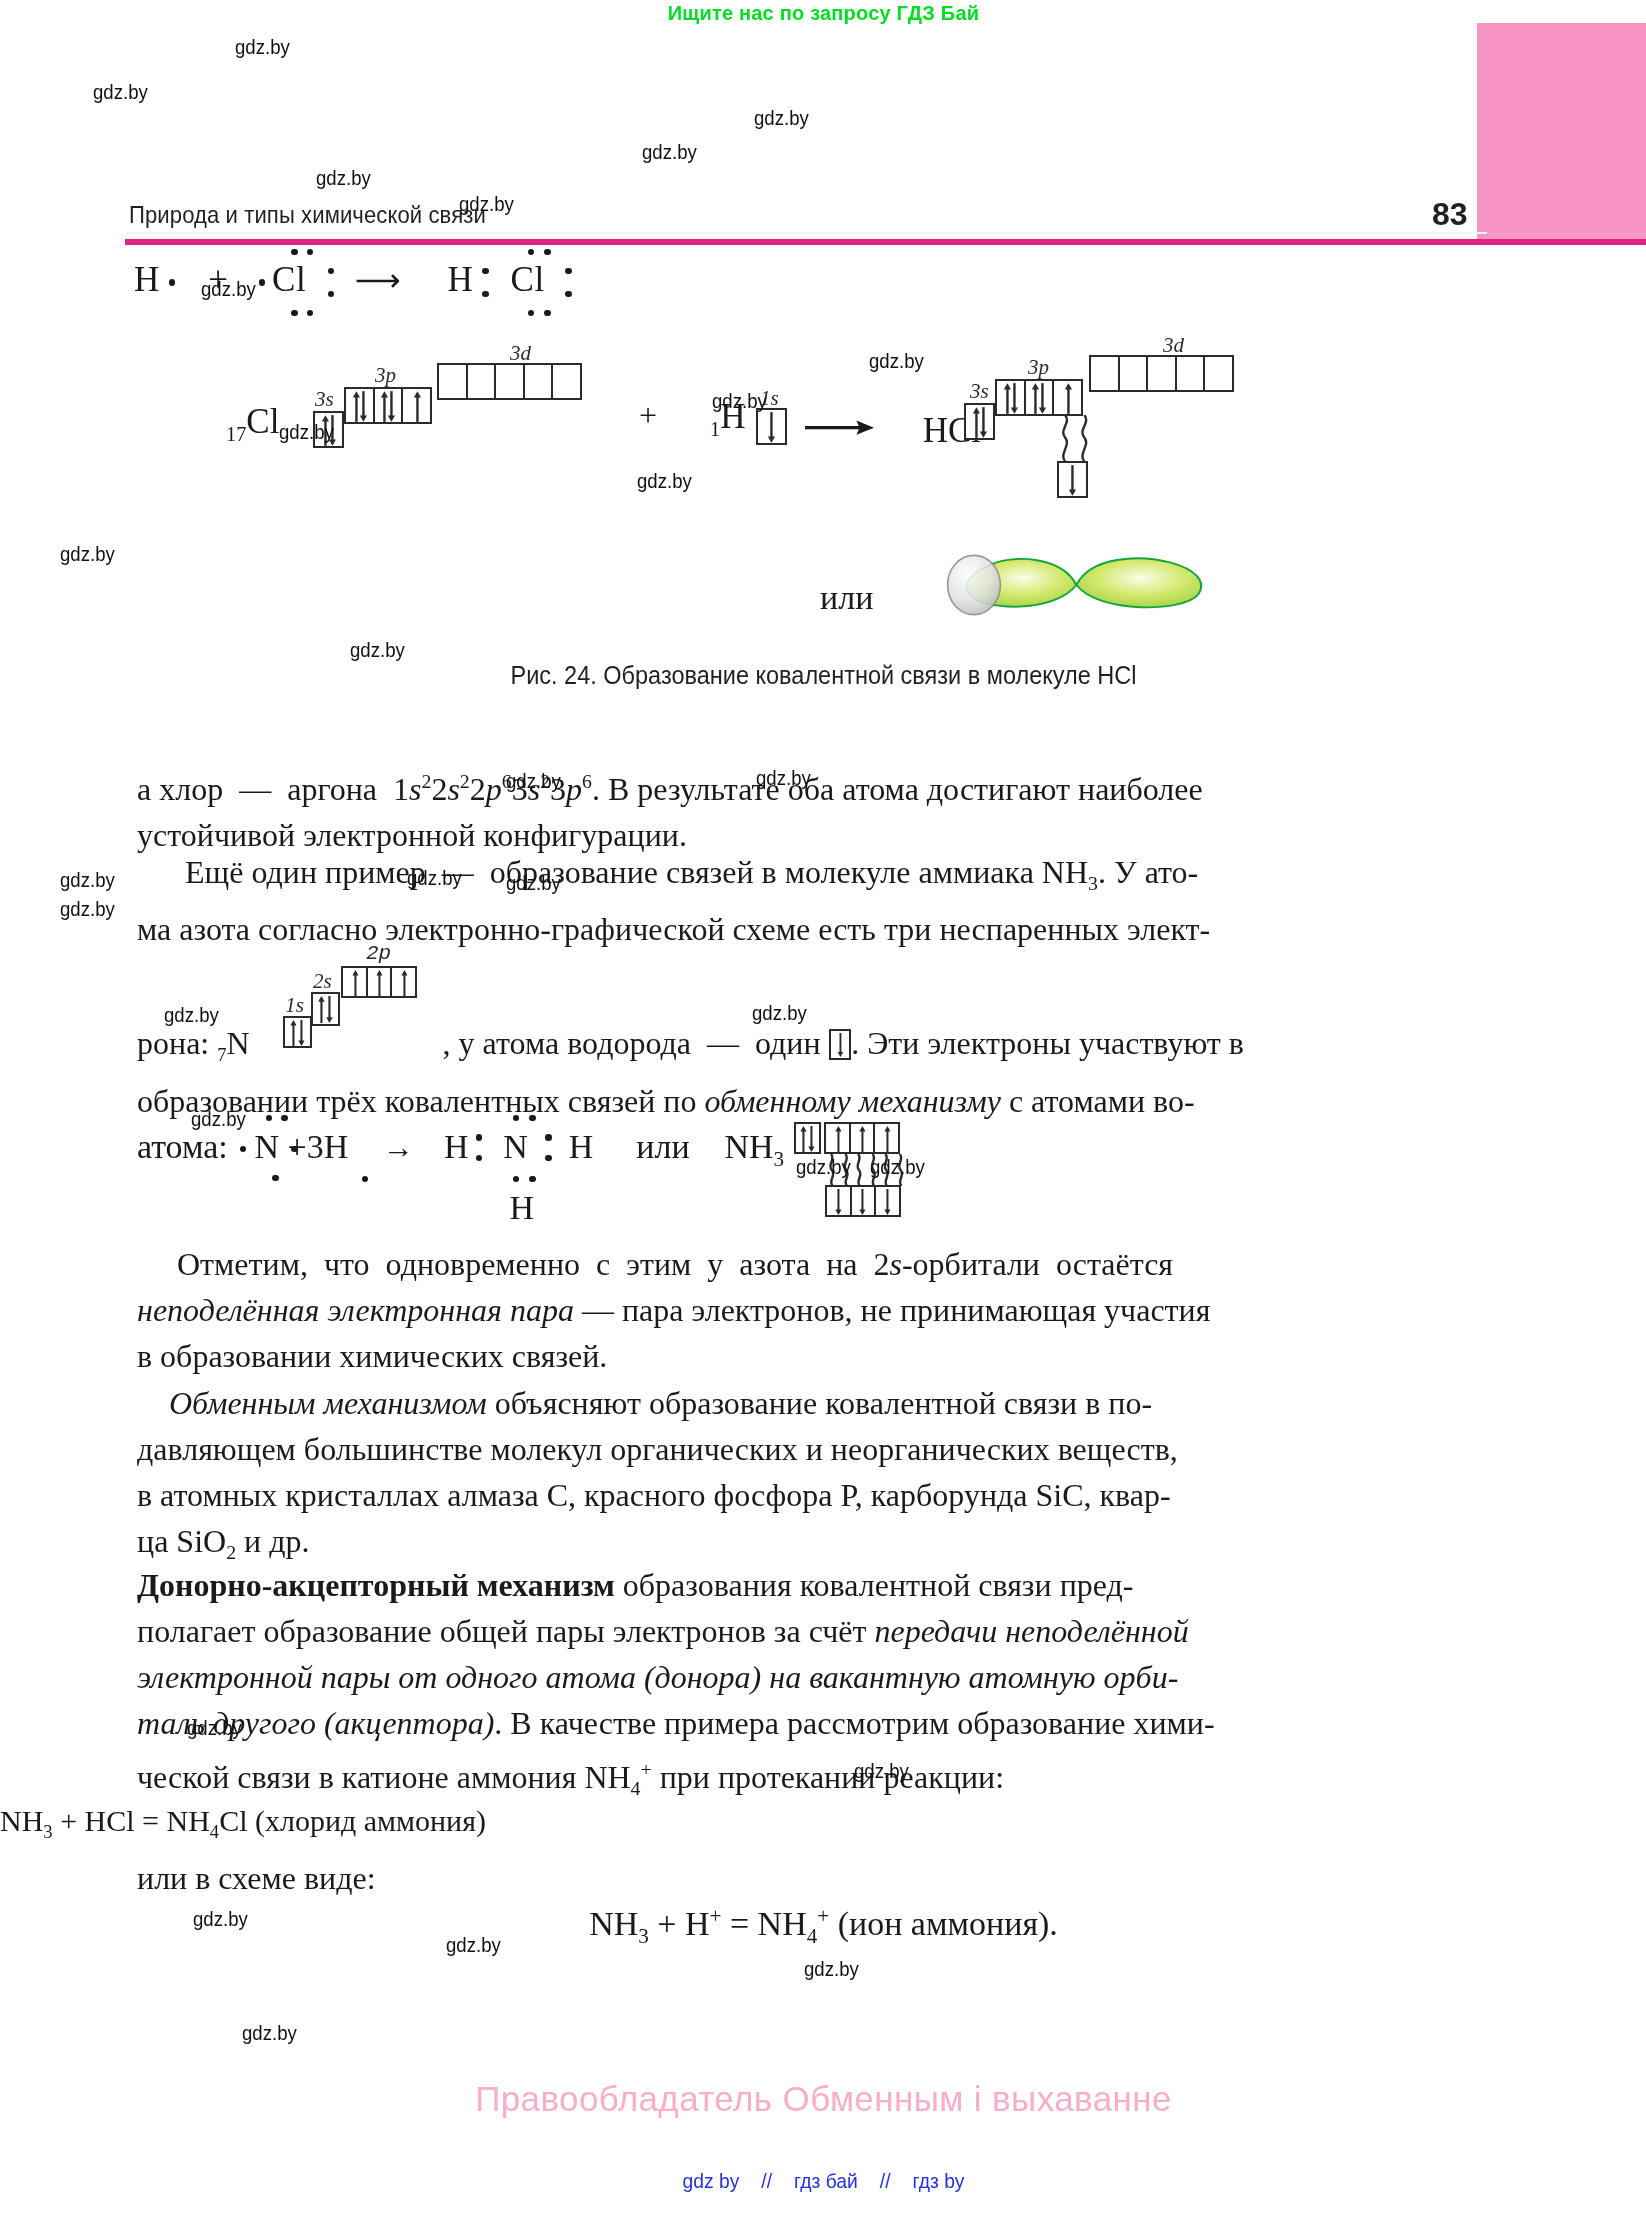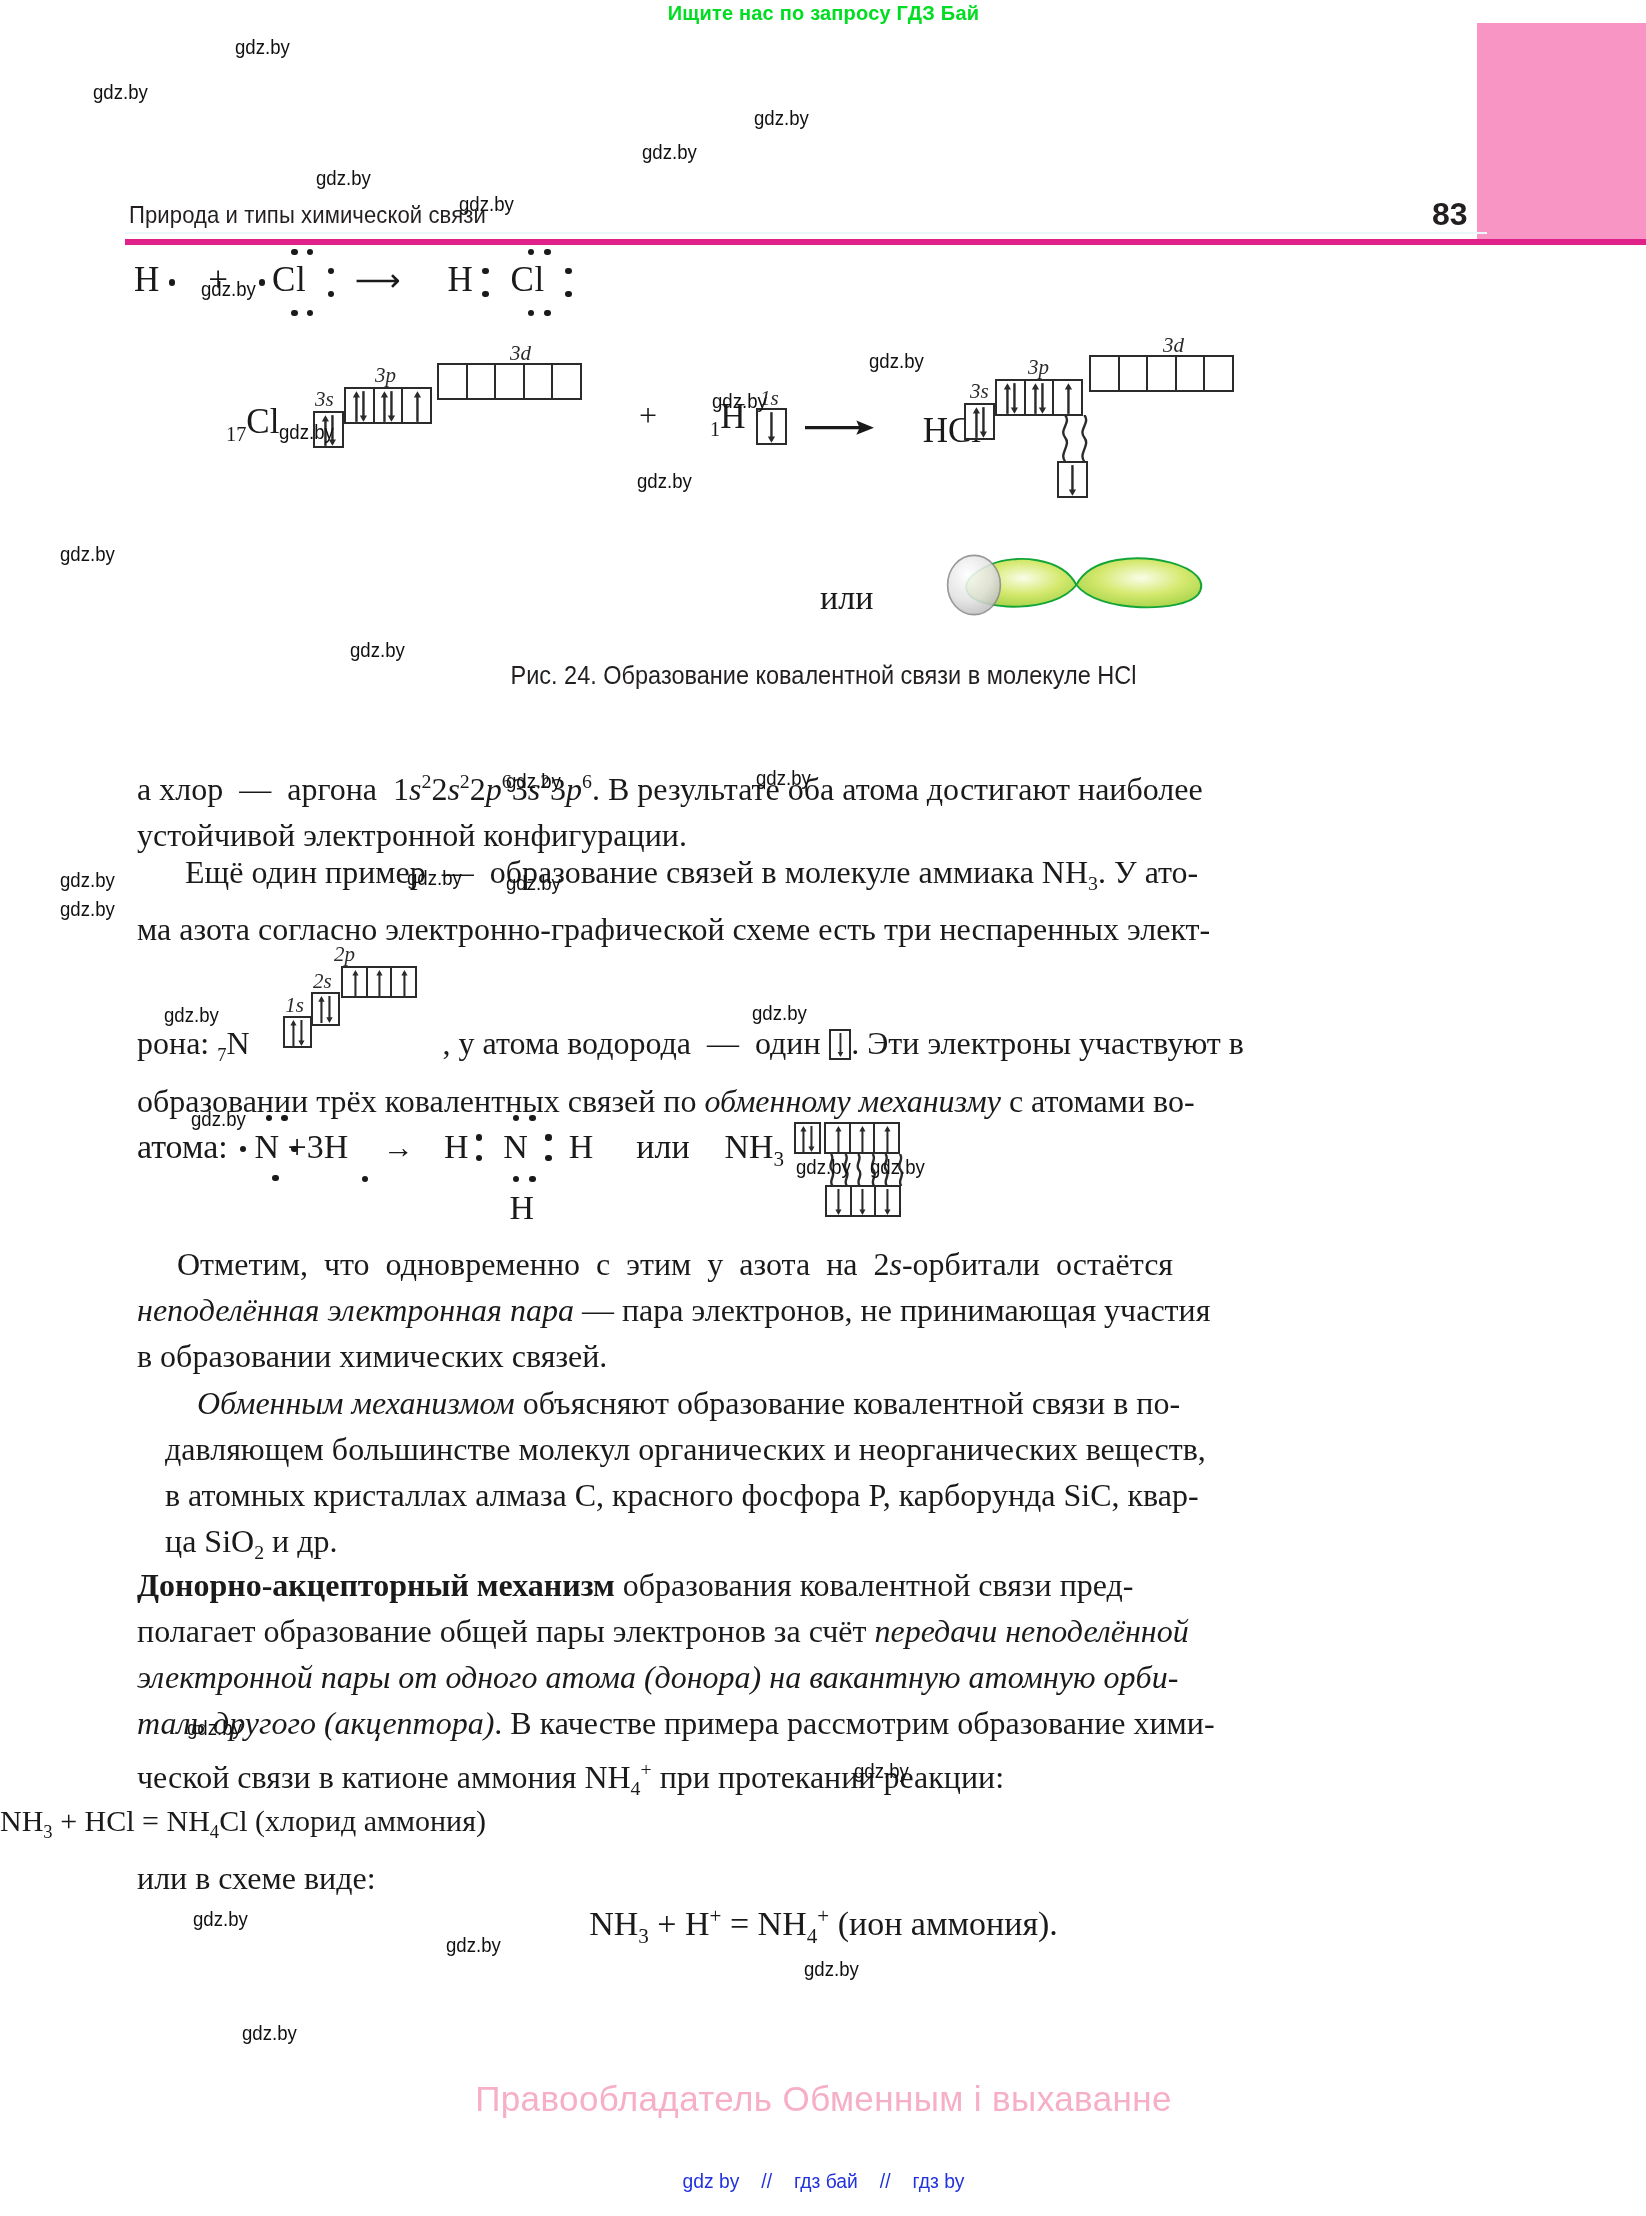--- a/index.html
+++ b/index.html
@@ -334,21 +334,21 @@
   <span class="ln">а хлор&nbsp;&nbsp;—&nbsp;&nbsp;аргона&nbsp; 1<i>s</i><sup class="sp">2</sup>2<i>s</i><sup class="sp">2</sup>2<i>p</i><sup class="sp">6</sup>3<i>s</i><sup class="sp">2</sup>3<i>p</i><sup class="sp">6</sup>. В&nbsp;результате&nbsp;оба&nbsp;атома&nbsp;достигают&nbsp;наиболее</span>
   <span class="ln">устойчивой электронной конфигурации.</span>
 </div>
 
 <div class="para" style="top:849px;left:137px;width:1344px;">
   <span class="ln">&nbsp;&nbsp;&nbsp;&nbsp;&nbsp;&nbsp;Ещё&nbsp;один&nbsp;пример&nbsp;&nbsp;—&nbsp;&nbsp;образование&nbsp;связей&nbsp;в&nbsp;молекуле&nbsp;аммиака&nbsp;NH<sub class="sb">3</sub>.&nbsp;У&nbsp;ато-</span>
   <span class="ln">ма&nbsp;азота&nbsp;согласно&nbsp;электронно-графической&nbsp;схеме&nbsp;есть&nbsp;три&nbsp;неспаренных&nbsp;элект-</span>
 </div>
 
 <div class="abs" style="top:948px;left:286px;width:210px;height:97px;">
-  <span class="lbl" style="left:48px;top:-6.4px;">2p</span>
+  <span class="lbl" style="left:80px;top:-6.4px;font-family:Liberation Mono, monospace;">2p</span>
   <div class="cellrow" style="left:55px;top:17.7px;">
     <div class="cell single" style="width:27px;height:32px;">
       <svg class="arrUp" style="height:26px;" viewBox="0 0 11 38">
           <line x1="5.5" y1="38" x2="5.5" y2="3" stroke="#2b2b2b" stroke-width="3"></line>
           <polygon points="5.5,0 1,8 10,8" fill="#2b2b2b"></polygon>
         </svg>
     </div>
     <div class="cell single" style="width:27px;height:32px;">
       <svg class="arrUp" style="height:26px;" viewBox="0 0 11 38">
           <line x1="5.5" y1="38" x2="5.5" y2="3" stroke="#2b2b2b" stroke-width="3"></line>
@@ -493,21 +493,21 @@
     </div>
   </div>
 </div>
 
 <div class="para" style="top:1241px;left:137px;width:1344px;">
   <span class="ln">&nbsp;&nbsp;&nbsp;&nbsp;&nbsp;Отметим,&nbsp; что&nbsp; одновременно&nbsp; с&nbsp; этим&nbsp; у&nbsp; азота&nbsp; на&nbsp; 2<i>s</i>-орбитали&nbsp; остаётся</span>
   <span class="ln"><i>неподелённая&nbsp;электронная&nbsp;пара</i>&nbsp;—&nbsp;пара&nbsp;электронов,&nbsp;не&nbsp;принимающая&nbsp;участия</span>
   <span class="ln">в образовании химических связей.</span>
 </div>
 
-<div class="para" style="top:1380px;left:137px;width:1344px;margin-left:28px;">
+<div class="para" style="top:1380px;left:137px;width:1344px;">
   <span class="ln">&nbsp;&nbsp;&nbsp;&nbsp;<i>Обменным&nbsp;механизмом</i>&nbsp;объясняют&nbsp;образование&nbsp;ковалентной&nbsp;связи&nbsp;в&nbsp;по-</span>
   <span class="ln">давляющем&nbsp;большинстве&nbsp;молекул&nbsp;органических&nbsp;и&nbsp;неорганических&nbsp;веществ,</span>
   <span class="ln">в&nbsp;атомных&nbsp;кристаллах&nbsp;алмаза&nbsp;C,&nbsp;красного&nbsp;фосфора&nbsp;P,&nbsp;карборунда&nbsp;SiC,&nbsp;квар-</span>
   <span class="ln">ца&nbsp;SiO<sub class="sb">2</sub>&nbsp;и&nbsp;др.</span>
 </div>
 
 <div class="para" style="top:1562px;left:137px;width:1344px;">
   <span class="ln"><b>Донорно-акцепторный&nbsp;механизм</b>&nbsp;образования&nbsp;ковалентной&nbsp;связи&nbsp;пред-</span>
   <span class="ln">полагает&nbsp;образование&nbsp;общей&nbsp;пары&nbsp;электронов&nbsp;за&nbsp;счёт&nbsp;<i>передачи&nbsp;неподелённой</i></span>
   <span class="ln"><i>электронной&nbsp;пары&nbsp;от&nbsp;одного&nbsp;атома&nbsp;(донора)&nbsp;на&nbsp;вакантную&nbsp;атомную&nbsp;орби-</i></span>

